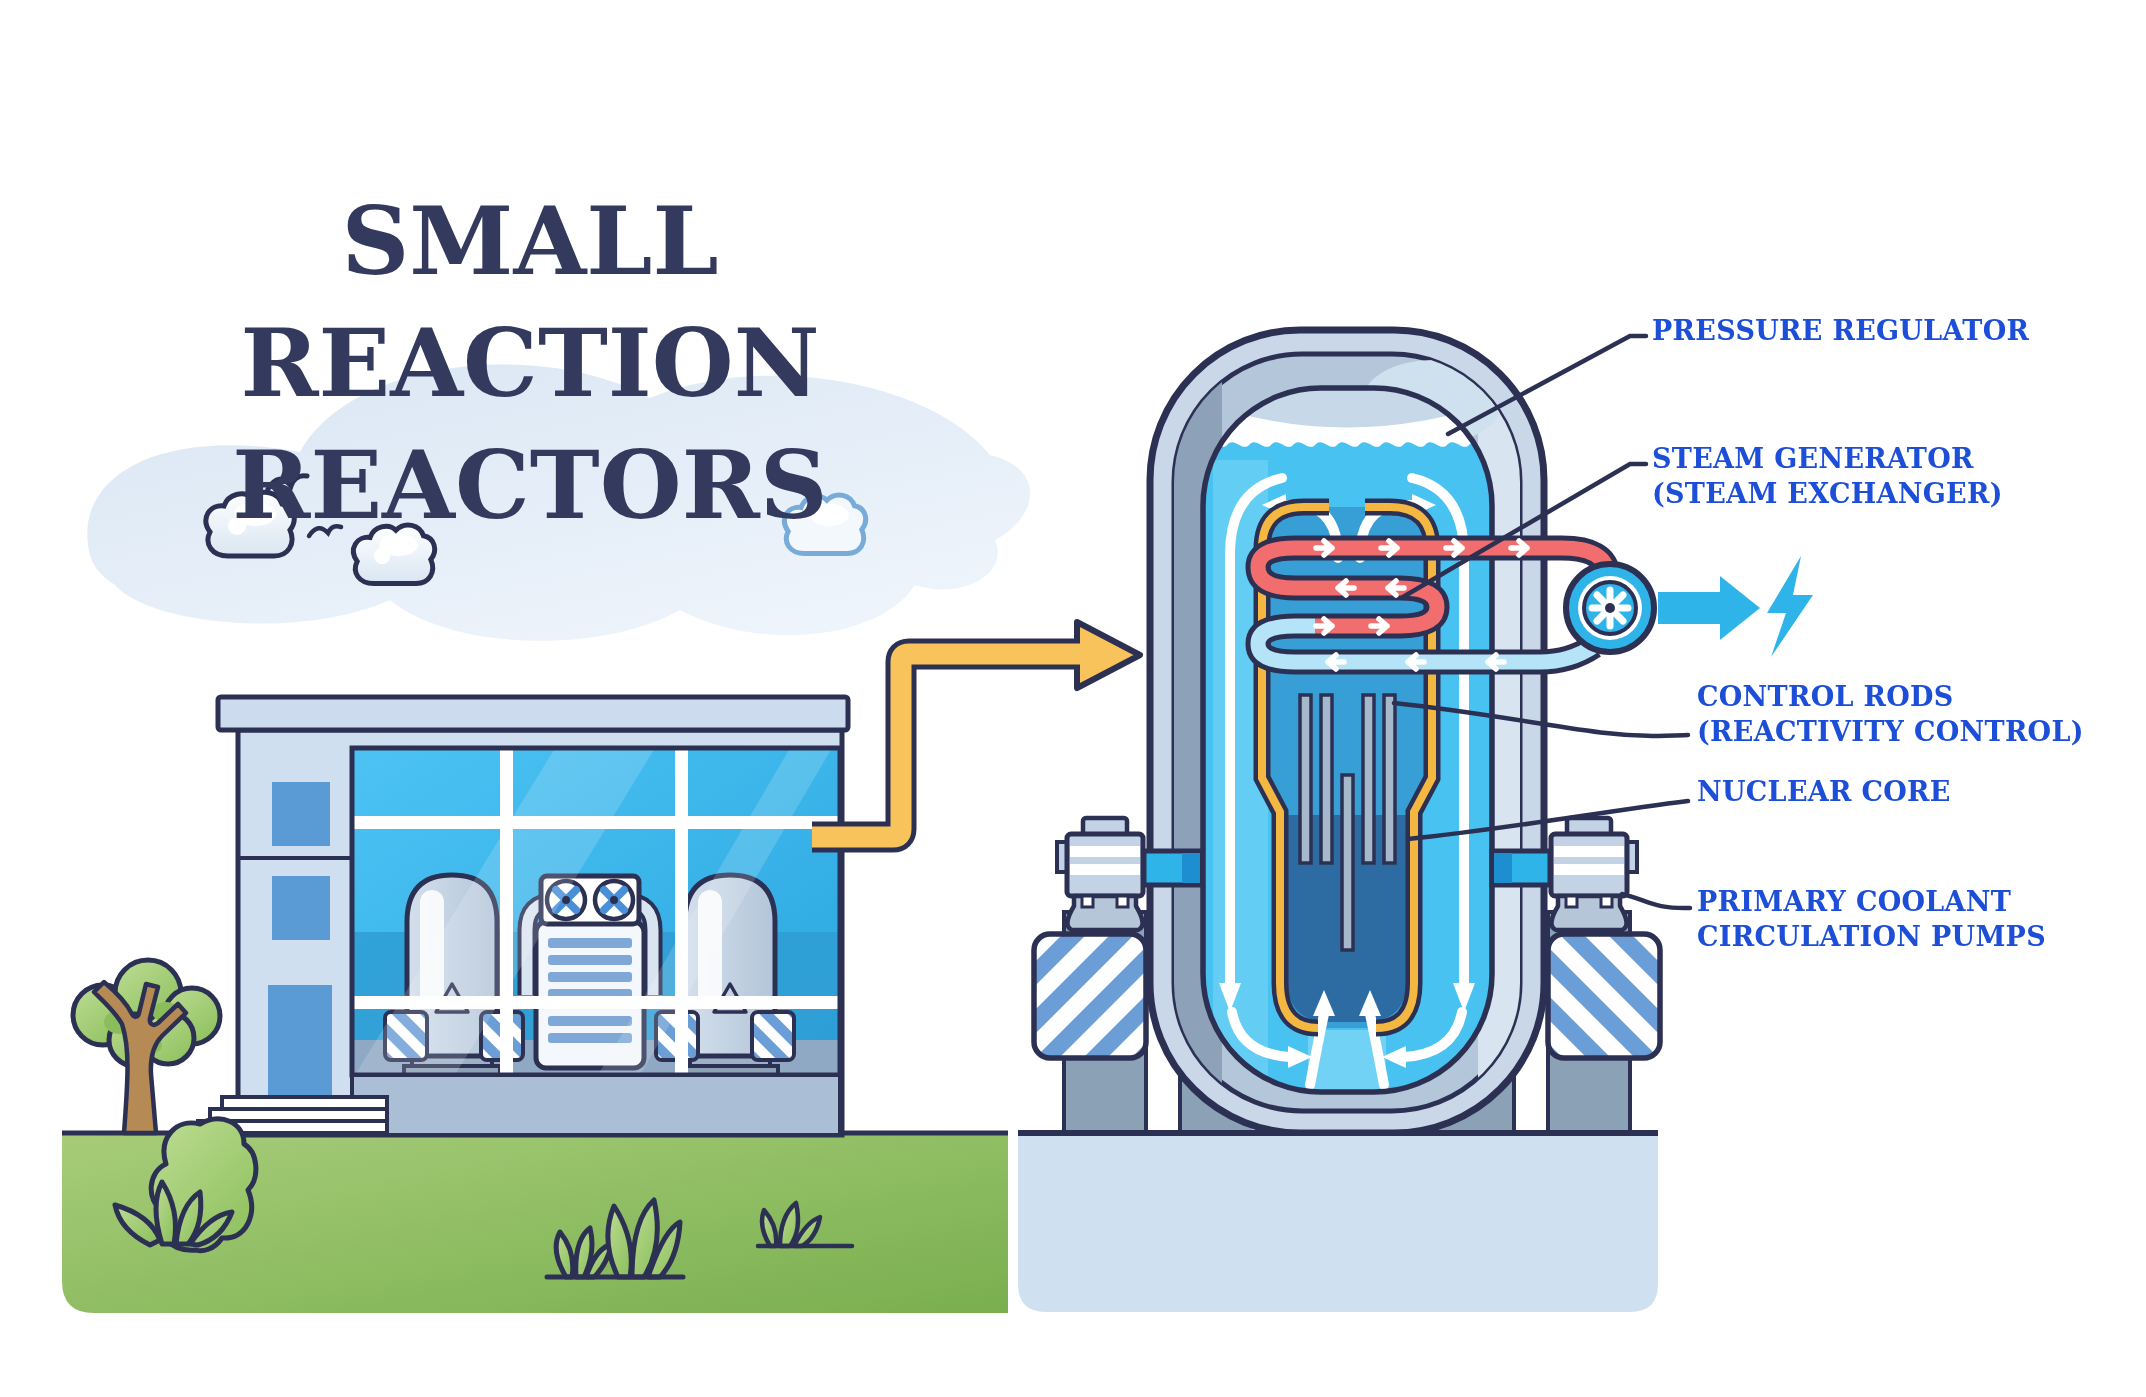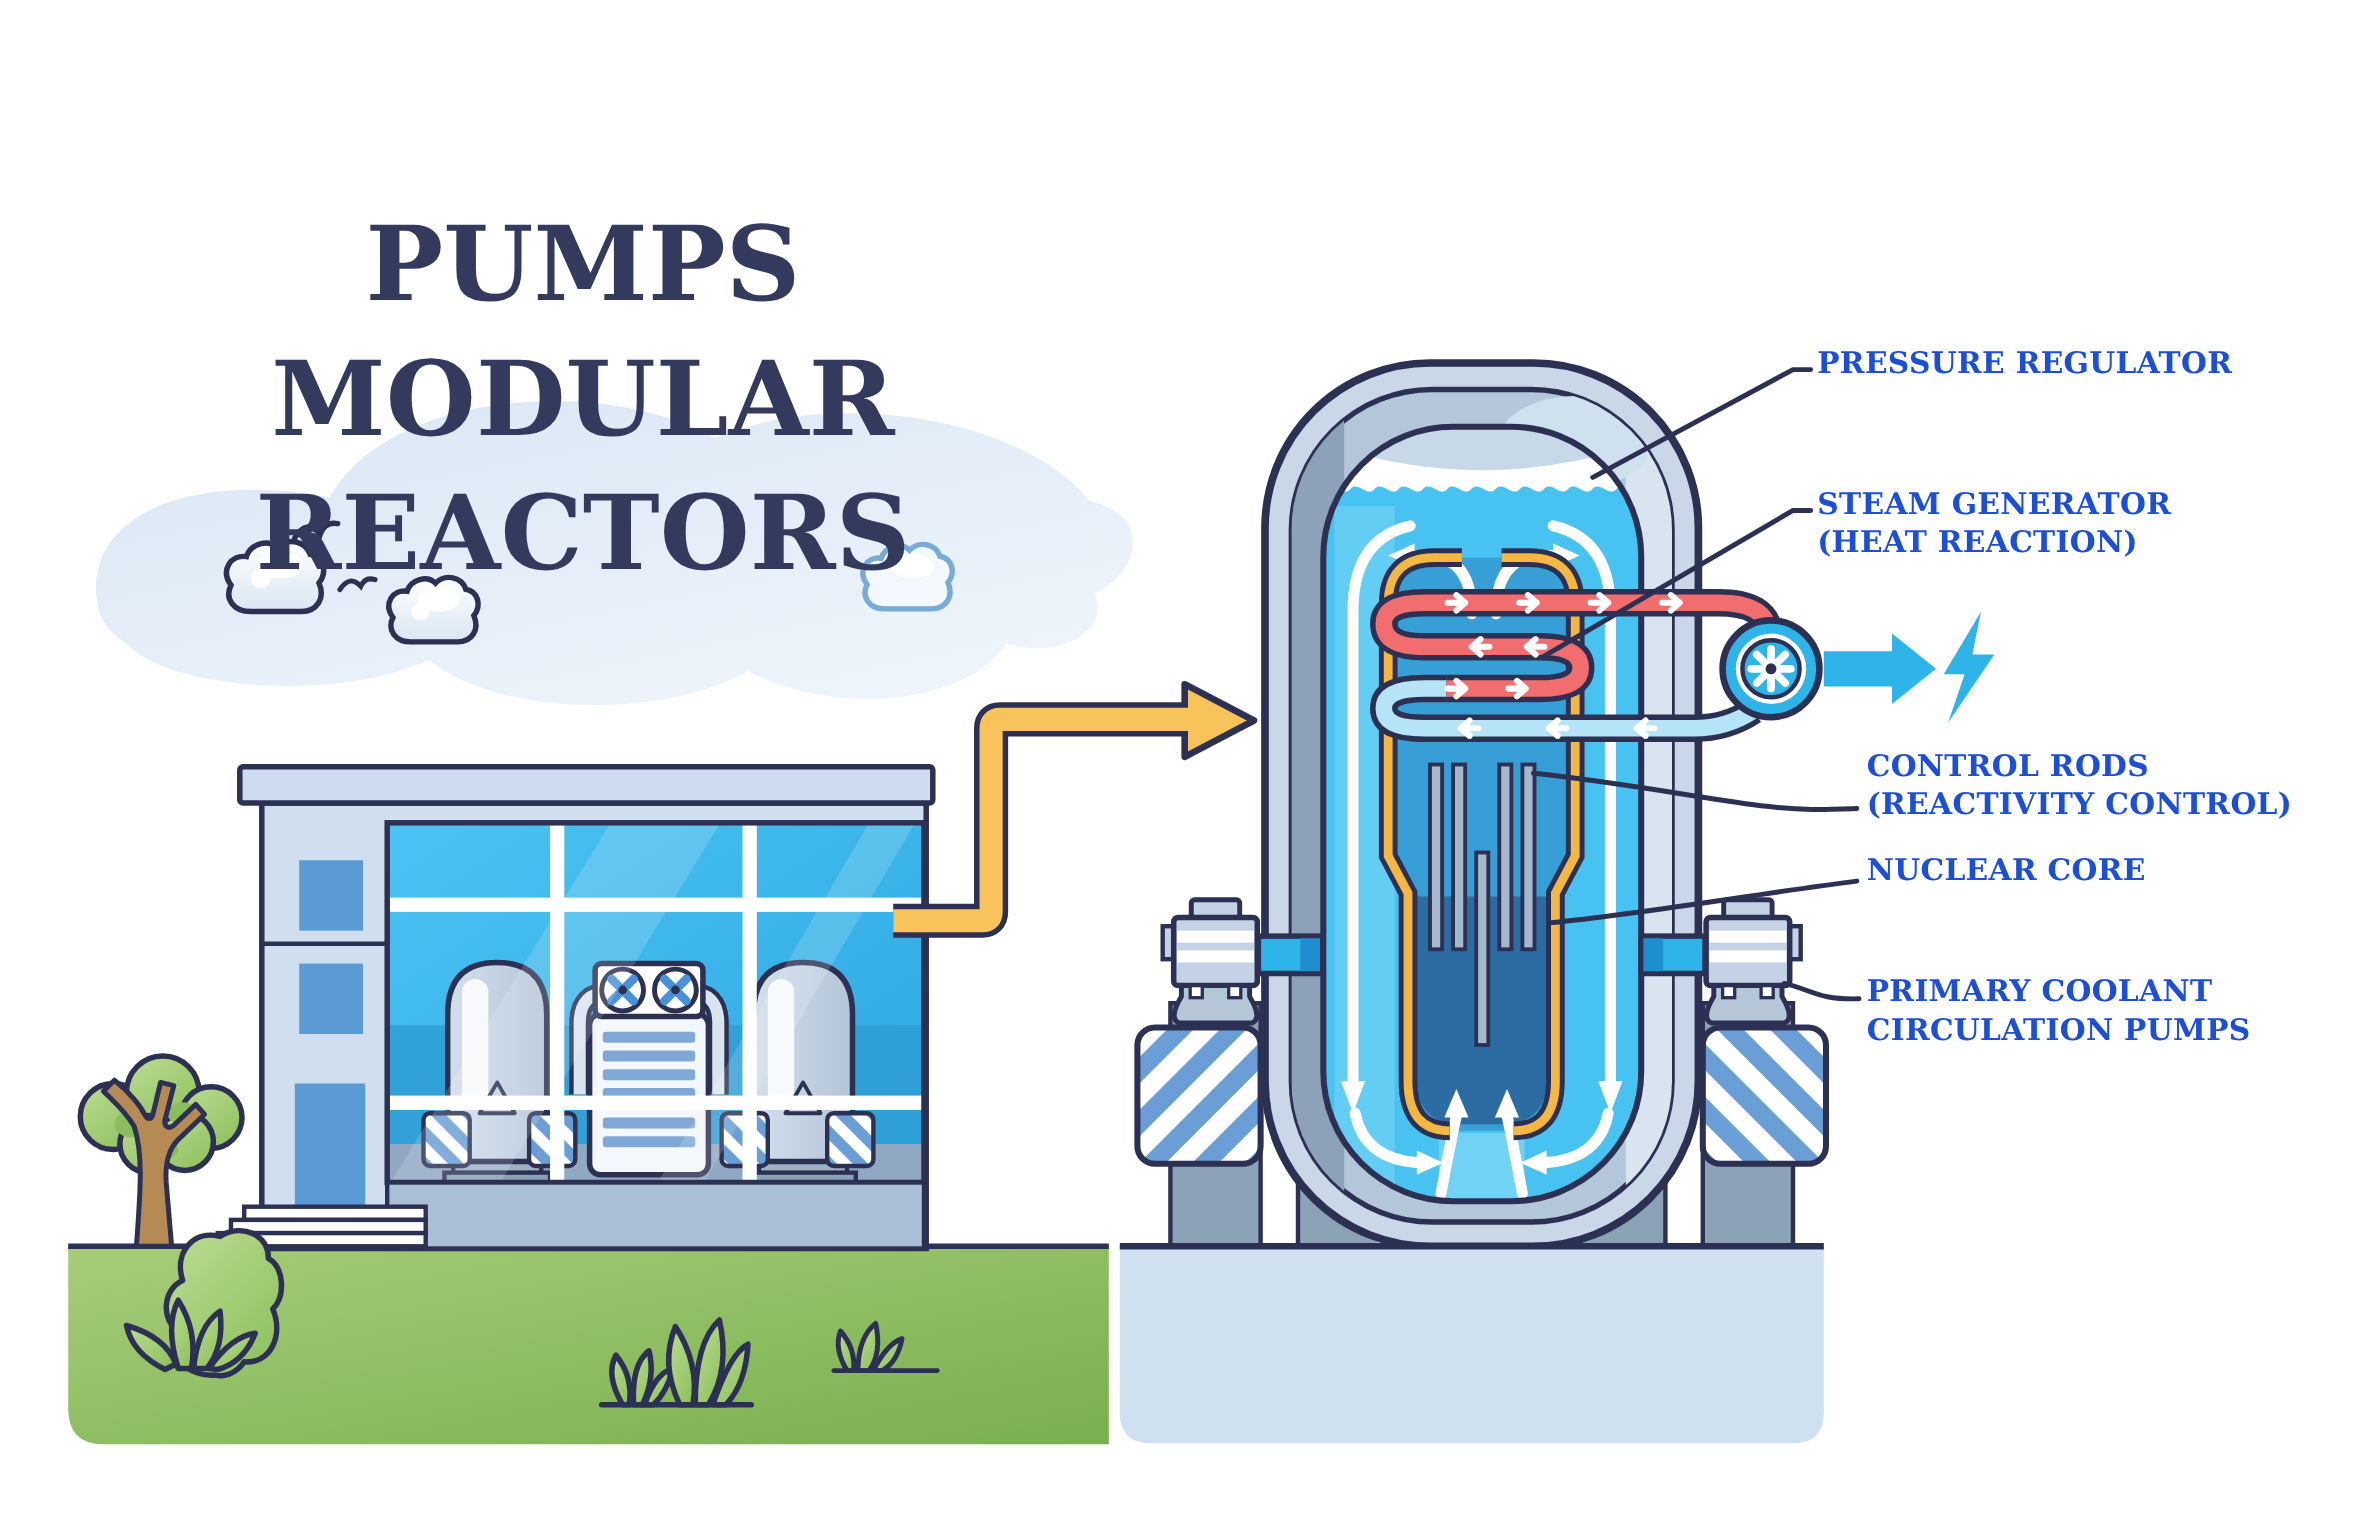--- a/index.html
+++ b/index.html
@@ -373,30 +373,30 @@
 <g fill="none" stroke="#2c3154" stroke-width="4.5" stroke-linecap="round">
   <path d="M 1448,434 L 1630,336 L 1646,336"></path>
   <path d="M 1403,597 L 1630,464 L 1646,464"></path>
   <path d="M 1394,703 C 1480,712 1560,728 1606,733 C 1640,737 1660,736 1688,735"></path>
   <path d="M 1408,839 C 1500,830 1600,812 1688,801"></path>
   <path d="M 1622,894 C 1648,900 1652,909 1690,908"></path>
 </g>
 </svg>
 
 <div class="title">
-  <div>PUMPS MODULAR</div>
+  <div>SMALL REACTION</div>
   <div>REACTORS</div>
 </div>
 
 <div class="lbl" style="left:1652px;top:313px;">
   <div>PRESSURE REGULATOR</div>
 </div>
 <div class="lbl" style="left:1652px;top:441px;">
   <div>STEAM GENERATOR</div>
-  <div>(HEAT REACTION)</div>
+  <div>(STEAM EXCHANGER)</div>
 </div>
 <div class="lbl" style="left:1697px;top:679px;">
   <div>CONTROL RODS</div>
   <div>(REACTIVITY CONTROL)</div>
 </div>
 <div class="lbl" style="left:1697px;top:774px;">
   <div>NUCLEAR CORE</div>
 </div>
 <div class="lbl" style="left:1697px;top:884px;">
   <div>PRIMARY COOLANT</div>

